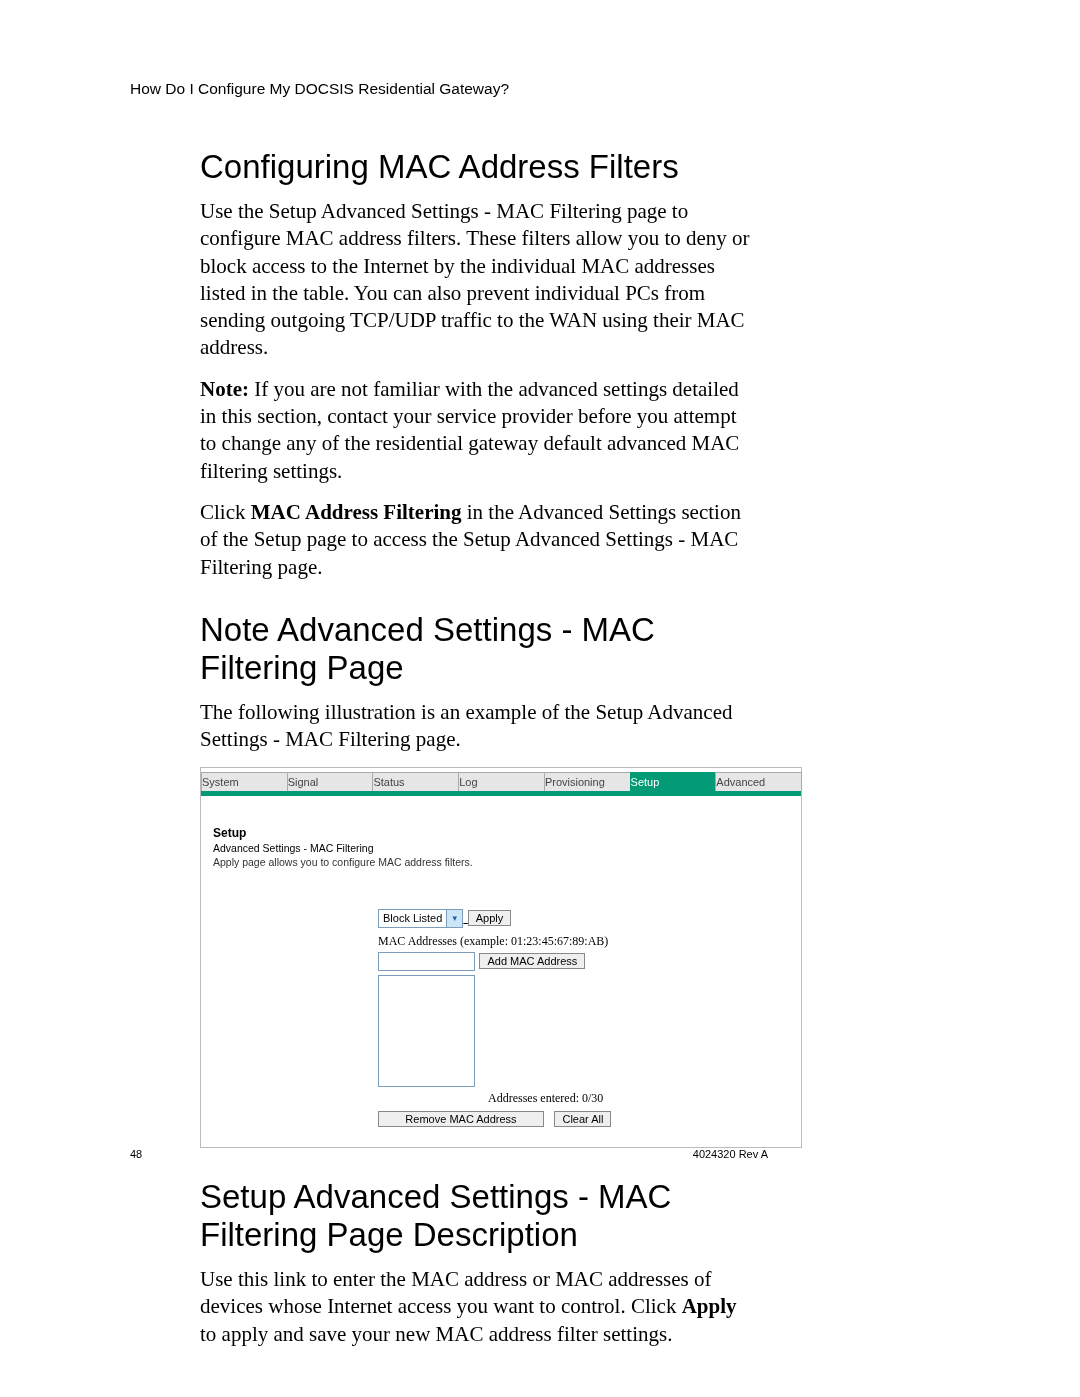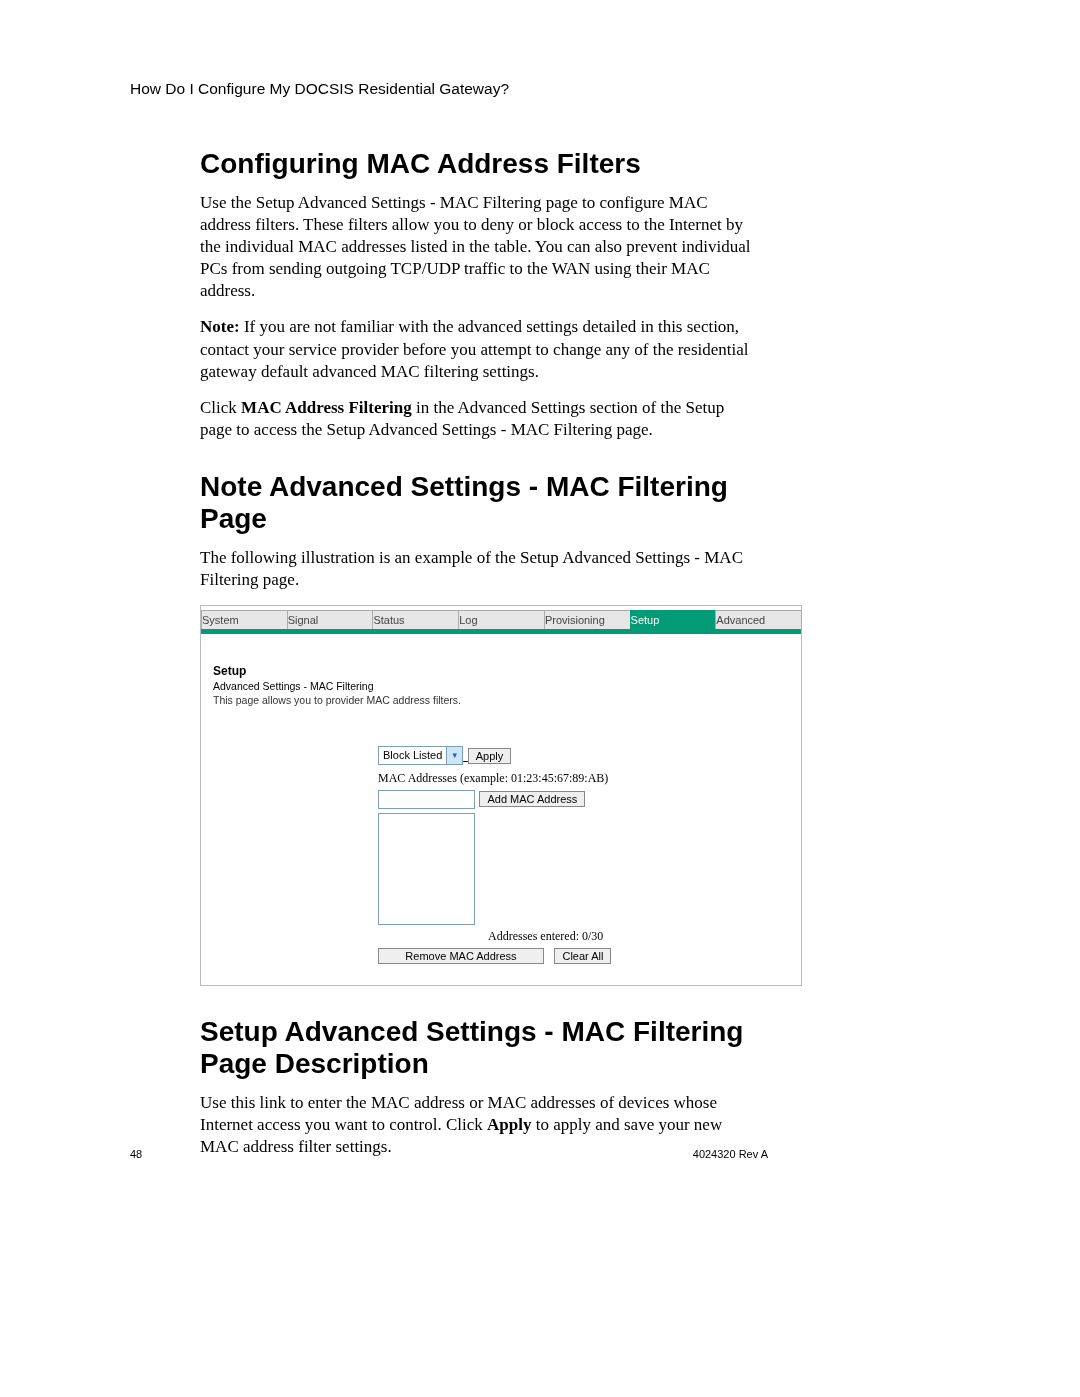--- a/index.html
+++ b/index.html
@@ -19,27 +19,27 @@
   .header {
     font-size: 15.5px;
     color: #000;
     margin-bottom: 50px;
   }
   .content {
     margin-left: 70px;
     margin-right: 10px;
   }
   .h2 {
-    font-size: 28px;
-    font-weight: 700;
+    font-size: 33px;
+    font-weight: 400;
     margin: 0 0 10px 0;
   }
   .body-text {
     font-family: "Palatino Linotype", Palatino, "Book Antiqua", Georgia, serif;
-    font-size: 17px;
+    font-size: 21px;
     line-height: 1.3;
     margin: 12px 0 14px 0;
   }
   .body-text.last { margin-bottom: 30px; }
   .note-label { font-weight: bold; }
   .bold { font-weight: bold; }
 
   
   .screenshot {
     margin: 10px auto 30px auto;
@@ -185,21 +185,21 @@
         <div class="tab">Log</div>
         <div class="tab">Provisioning</div>
         <div class="tab active">Setup</div>
         <div class="tab">Advanced</div>
       </div>
       <div class="tabbar-underline"></div>
 
       <div class="ss-body">
         <div class="ss-title1">Setup</div>
         <div class="ss-title2">Advanced Settings - MAC Filtering</div>
-        <div class="ss-desc">This page allows you to provider MAC address filters.</div>
+        <div class="ss-desc">Apply page allows you to configure MAC address filters.</div>
 
         <div class="ss-form">
           <div class="row1">
             <span class="select">
               <span class="sel-text">Block Listed</span><span class="sel-arrow">▾</span>
             </span>
             <span class="btn">Apply</span>
           </div>
 
           <div class="mac-label">MAC Addresses (example: 01:23:45:67:89:AB)</div>

